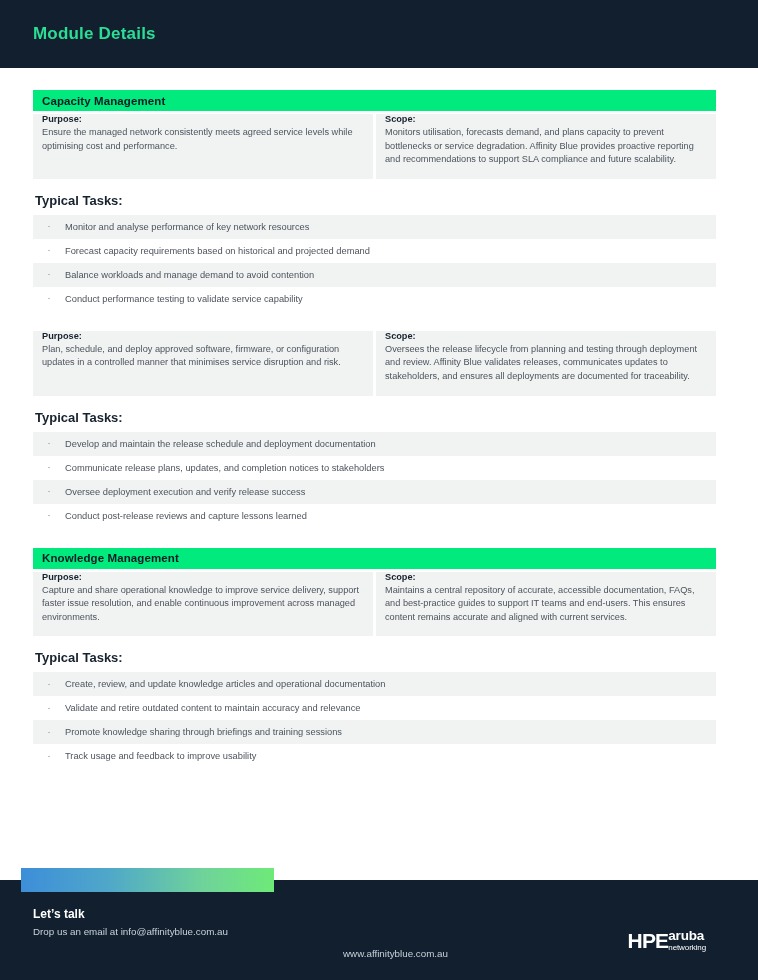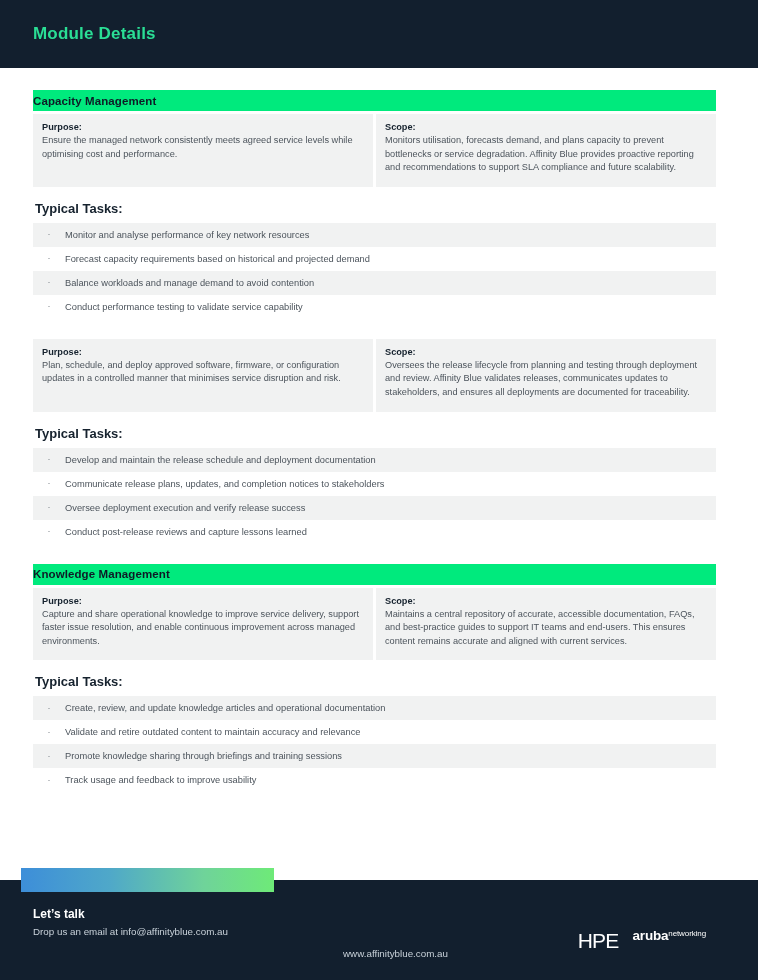--- a/index.html
+++ b/index.html
@@ -39,36 +39,37 @@
     padding: 22px 42px 0 33px;
   }
 
   .module { margin-bottom: 20px; }
 
   .module-title-bar {
     background: #00ea7d;
     height: 21px;
     display: flex;
     align-items: center;
+    padding-left: 9px;
   }
   .module-title-bar span {
     color: #0d1b26;
     font-size: 11.5px;
     font-weight: bold;
     letter-spacing: 0.1px;
   }
 
   .panels {
     display: flex;
     gap: 3px;
     margin-top: 3px;
   }
   .panel {
     background: #f1f2f2;
-    padding: 8px 11px 12px 9px;
+    padding: 0 11px 12px 9px;
     flex: 1 1 0;
   }
   .panel-label {
     font-size: 9.2px;
     font-weight: bold;
     color: #16222e;
     margin-bottom: 2px;
   }
   .panel-body {
     font-size: 9.2px;
@@ -144,29 +145,29 @@
   .logo {
     position: absolute;
     right: 52px;
     top: 50px;
     display: flex;
     align-items: flex-start;
   }
   .logo-hpe {
     color: #ffffff;
     font-size: 21px;
-    font-weight: normal;
+    font-weight: bold;
     letter-spacing: -0.8px;
     line-height: 1;
   }
   .logo-right {
-    margin-left: 14px;
+    margin-left: 0;
     margin-top: -1px;
     display: flex;
-    flex-direction: row;
+    flex-direction: column;
     line-height: 1;
   }
   .logo-aruba {
     color: #ffffff;
     font-size: 13.5px;
     font-weight: bold;
     letter-spacing: -0.2px;
   }
   .logo-networking {
     color: #ffffff;

